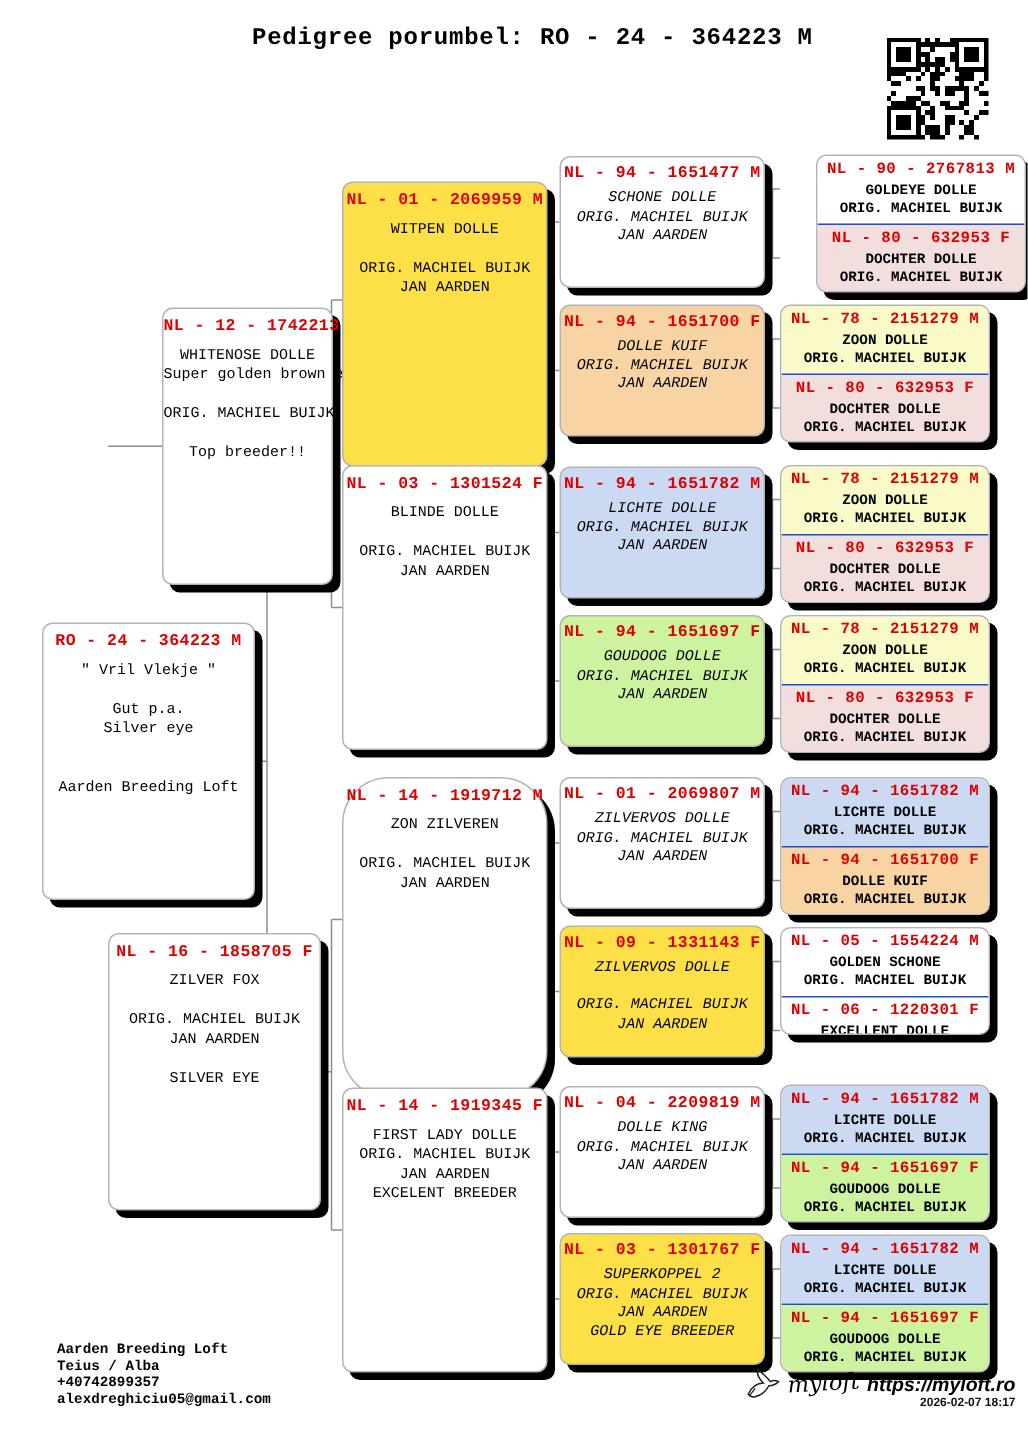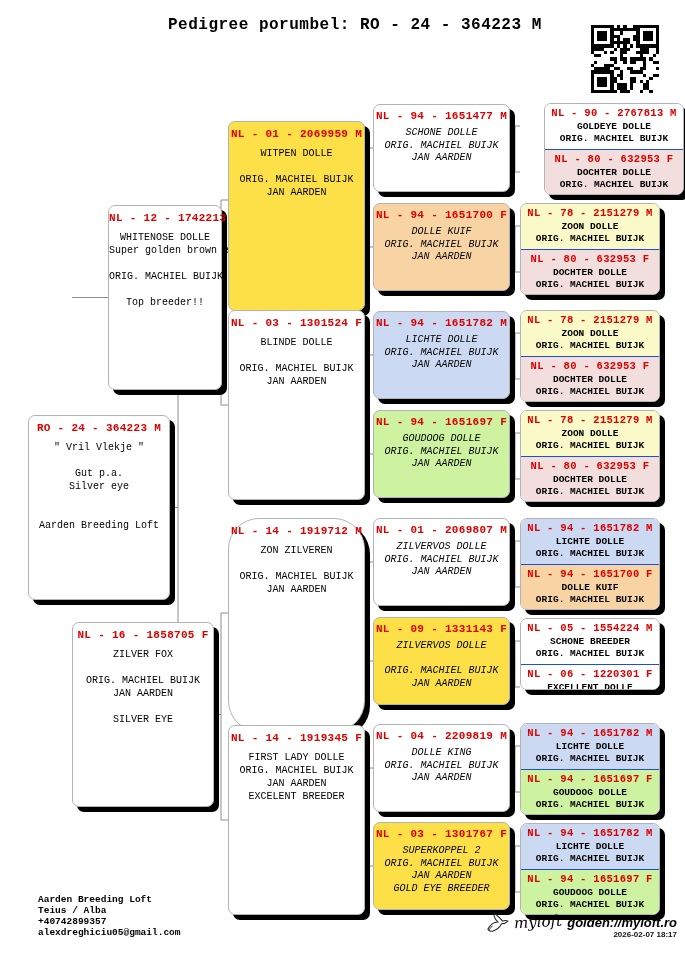--- a/index.html
+++ b/index.html
@@ -541,21 +541,21 @@
           <div class="body">
             <div class="ln">DOLLE KUIF</div>
             <div class="ln">ORIG. MACHIEL BUIJK</div>
           </div>
         </div>
       </div>
       <div class="pair" style="left: 520px; top: 618px; width: 140px; height: 72px;">
         <div class="half" style="background: rgb(255, 255, 255);">
           <div class="bid">NL - 05 - 1554224 M</div>
           <div class="body">
-            <div class="ln">SCHONE BREEDER</div>
+            <div class="ln">GOLDEN SCHONE</div>
             <div class="ln">ORIG. MACHIEL BUIJK</div>
           </div>
         </div>
         <div class="half" style="background: rgb(255, 255, 255);">
           <div class="bid">NL - 06 - 1220301 F</div>
           <div class="body">
             <div class="ln">EXCELLENT DOLLE</div>
             <div class="ln">ORIG. MACHIEL BUIJK</div>
           </div>
         </div>
@@ -600,16 +600,16 @@
     <div>+40742899357</div>
     <div>alexdreghiciu05@gmail.com</div>
   </div>
 
   <div class="brandrow">
     <svg width="24" height="22" viewBox="0 0 26 24">
       <path d="M3 20 C6 14 10 12 14 12 C11 9 9 5 10 2 C13 5 17 8 19 11 C21 10 23 10 25 11 C23 13 21 14 18 14 C16 18 12 21 8 22 C6 22.5 4 21.5 3 20 Z" fill="none" stroke="#222" stroke-width="1.1"></path>
       <path d="M4 21 L8 16" fill="none" stroke="#222" stroke-width="0.9"></path>
     </svg>
     <span class="brand">myloft</span>
-    <a class="url" href="#">golden://myloft.ro</a>
+    <a class="url" href="#">https://myloft.ro</a>
   </div>
   <div class="stamp">2026-02-07 18:17</div>
 </div>
 
 </body></html>

